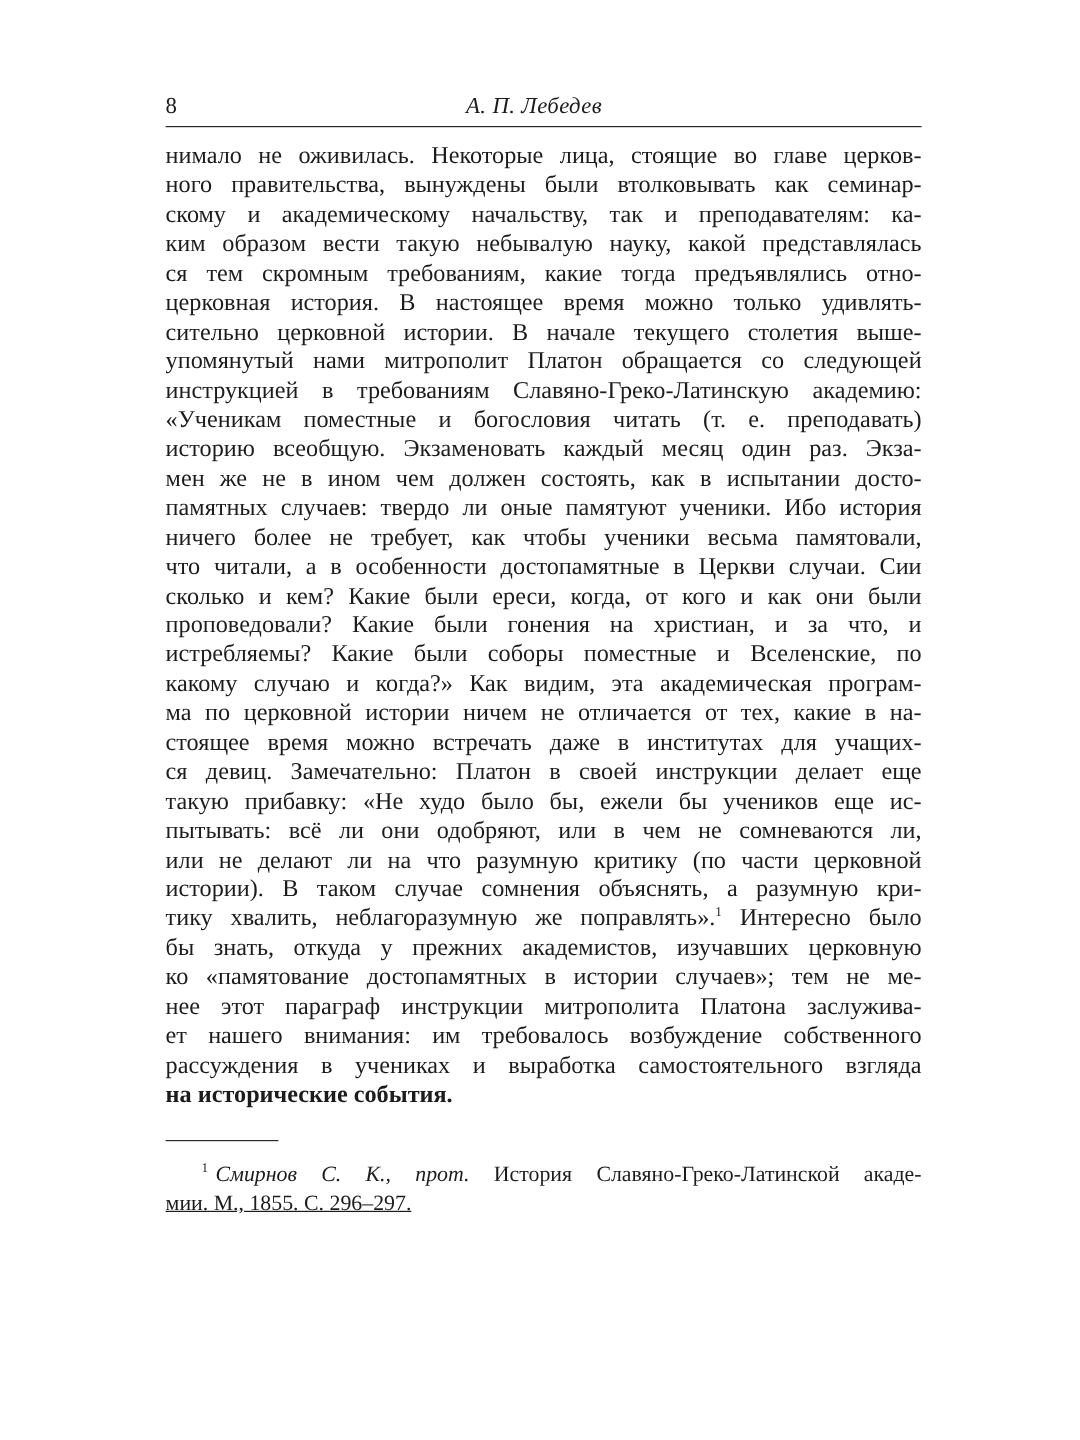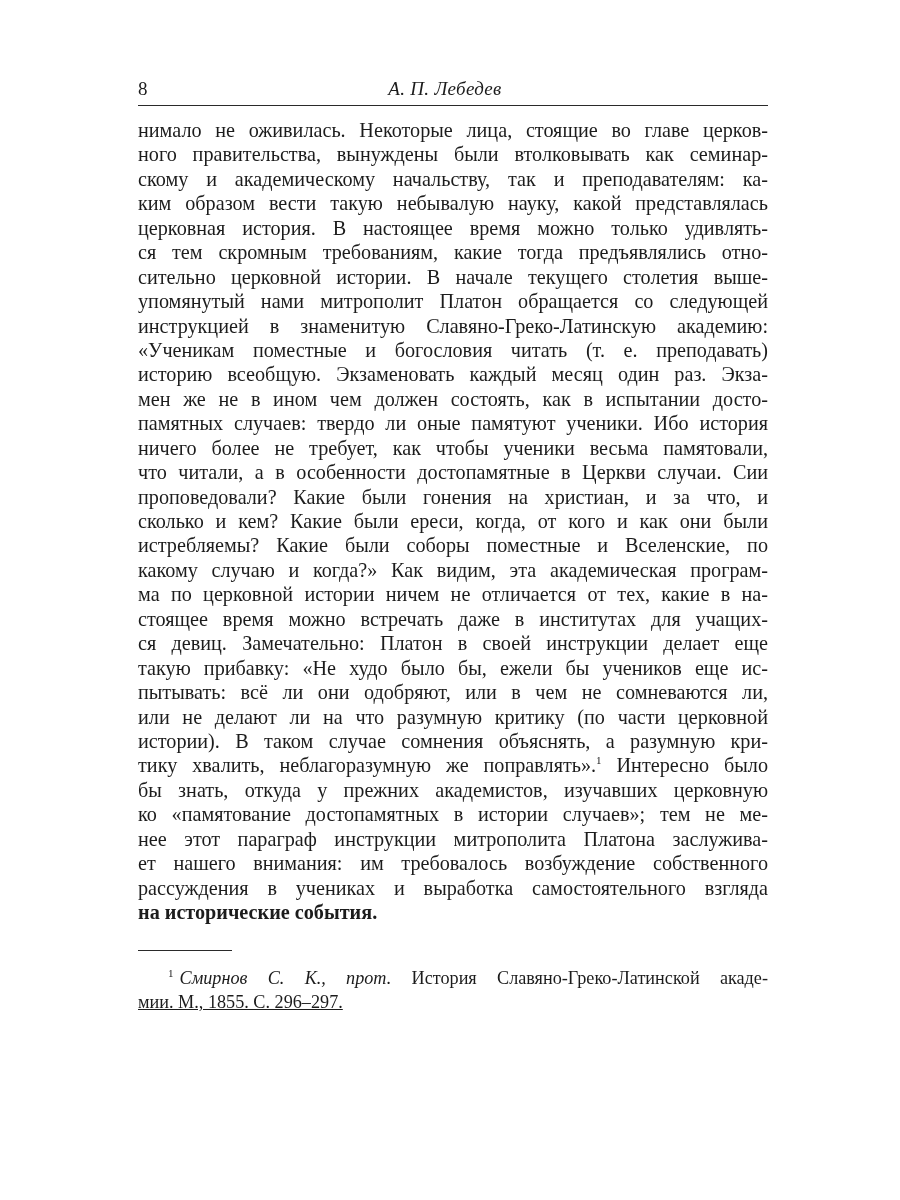--- a/index.html
+++ b/index.html
@@ -103,33 +103,33 @@
     <span class="page-number">8</span>
     <span class="running-title">А. П. Лебедев</span>
   </div>
   <div class="head-rule"></div>
 
   <div class="body-text">
     <span class="line">нимало не оживилась. Некоторые лица, стоящие во главе церков-</span>
     <span class="line">ного правительства, вынуждены были втолковывать как семинар-</span>
     <span class="line">скому и академическому начальству, так и преподавателям: ка-</span>
     <span class="line">ким образом вести такую небывалую науку, какой представлялась</span>
+    <span class="line">ся тем скромным требованиям, какие тогда предъявлялись отно-</span>
     <span class="line">церковная история. В настоящее время можно только удивлять-</span>
-    <span class="line">ся тем скромным требованиям, какие тогда предъявлялись отно-</span>
     <span class="line">сительно церковной истории. В начале текущего столетия выше-</span>
     <span class="line">упомянутый нами митрополит Платон обращается со следующей</span>
-    <span class="line">инструкцией в знаменитую Славяно-Греко-Латинскую академию:</span>
+    <span class="line">инструкцией в требованиям Славяно-Греко-Латинскую академию:</span>
     <span class="line">«Ученикам поместные и богословия читать (т. е. преподавать)</span>
     <span class="line">историю всеобщую. Экзаменовать каждый месяц один раз. Экза-</span>
     <span class="line">мен же не в ином чем должен состоять, как в испытании досто-</span>
     <span class="line">памятных случаев: твердо ли оные памятуют ученики. Ибо история</span>
     <span class="line">ничего более не требует, как чтобы ученики весьма памятовали,</span>
     <span class="line">что читали, а в особенности достопамятные в Церкви случаи. Сии</span>
+    <span class="line">сколько и кем? Какие были ереси, когда, от кого и как они были</span>
     <span class="line">проповедовали? Какие были гонения на христиан, и за что, и</span>
-    <span class="line">сколько и кем? Какие были ереси, когда, от кого и как они были</span>
     <span class="line">истребляемы? Какие были соборы поместные и Вселенские, по</span>
     <span class="line">какому случаю и когда?» Как видим, эта академическая програм-</span>
     <span class="line">ма по церковной истории ничем не отличается от тех, какие в на-</span>
     <span class="line">стоящее время можно встречать даже в институтах для учащих-</span>
     <span class="line">ся девиц. Замечательно: Платон в своей инструкции делает еще</span>
     <span class="line">такую прибавку: «Не худо было бы, ежели бы учеников еще ис-</span>
     <span class="line">пытывать: всё ли они одобряют, или в чем не сомневаются ли,</span>
     <span class="line">или не делают ли на что разумную критику (по части церковной</span>
     <span class="line">истории). В таком случае сомнения объяснять, а разумную кри-</span>
     <span class="line">

